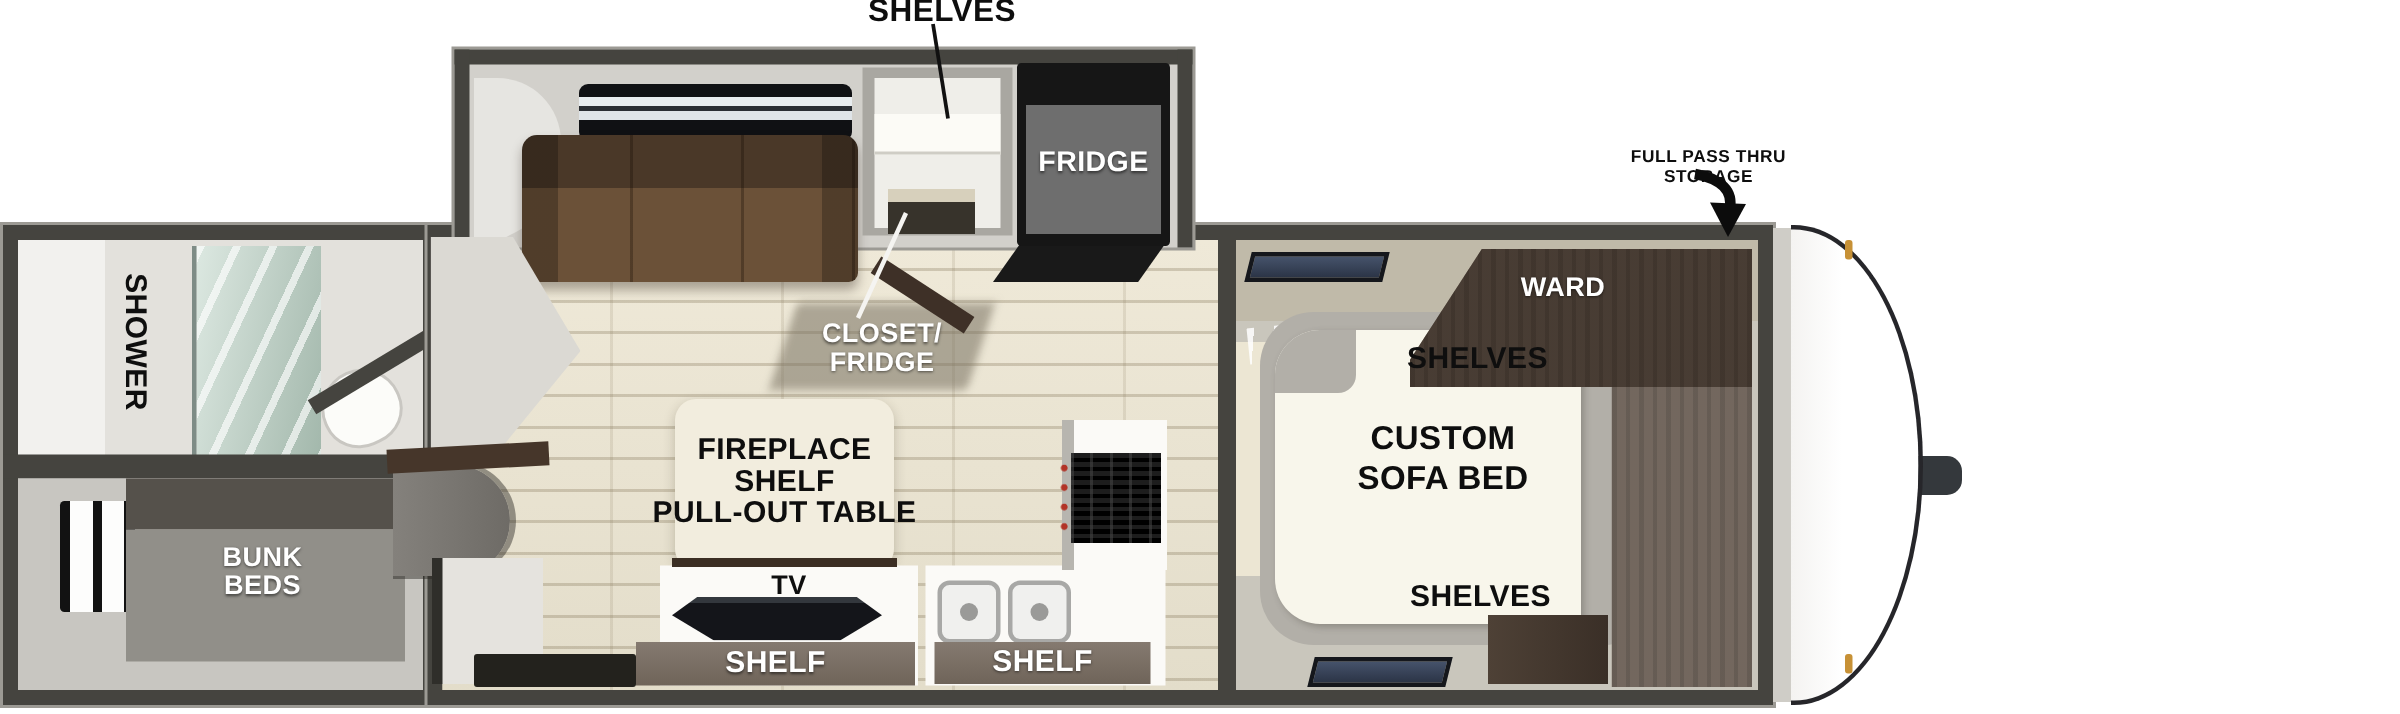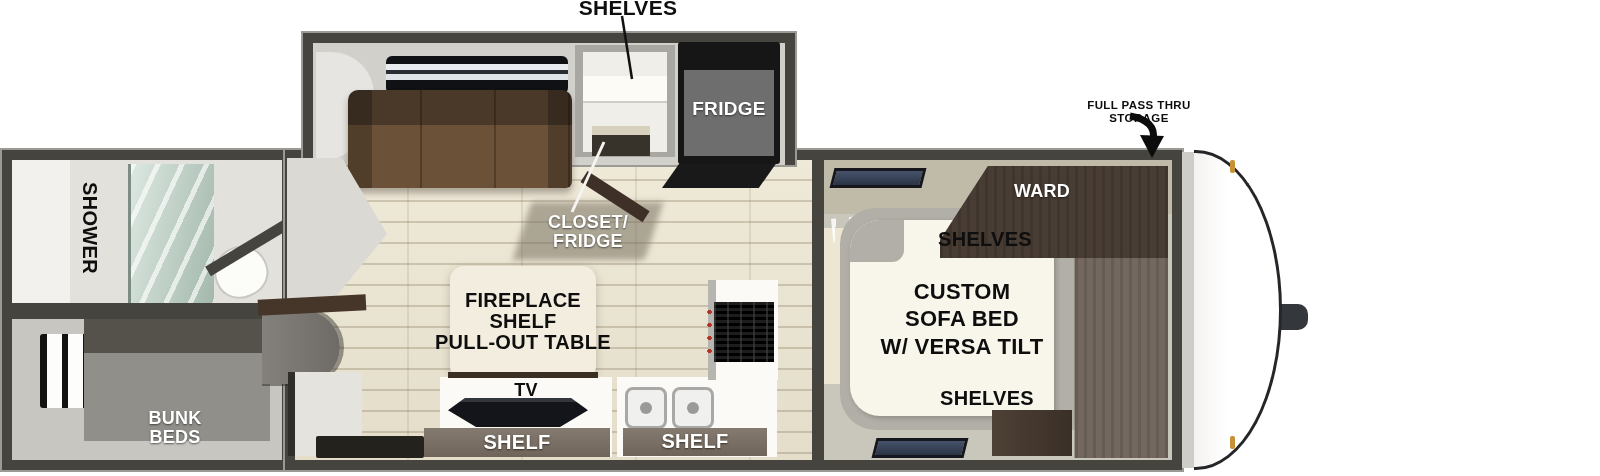--- a/index.html
+++ b/index.html
@@ -42,21 +42,21 @@
   <div class="lbl dark" style="left:28px;top:216px;width:120px;height:24px;font-size:20px;transform:rotate(90deg);">SHOWER</div>
 
   <div class="abs" style="left:2px;top:303px;width:290px;height:16px;background:#45443f;"></div>
 
   <div class="abs" style="left:12px;top:319px;width:270px;height:141px;background:#c8c6c1;"></div>
   <div class="abs" style="left:40px;top:334px;width:50px;height:74px;border-radius:3px;
        background:linear-gradient(90deg,#121212 0 14%,#fdfdfc 14% 44%,#121212 44% 56%,#fdfdfc 56% 86%,#121212 86%);"></div>
   <div class="abs" style="left:84px;top:319px;width:186px;height:34px;background:#55514b;"></div>
   <div class="abs" style="left:84px;top:353px;width:186px;height:88px;background:#918f89;"></div>
   <div class="lbl light" style="left:100px;top:362px;width:150px;font-size:18px;">
-    <span style="display:block;margin-top:47px;">BUNK</span>
+    <span style="display:block;">BUNK</span>
     <span style="display:block;">BEDS</span>
   </div>
   <div class="abs" style="left:262px;top:310px;width:78px;height:74px;background:linear-gradient(90deg,#84817c,#6e6b66);
        border-radius:0 64px 64px 0;z-index:6;box-shadow:2px 0 0 2px rgba(40,38,34,.45);"></div>
   <div class="abs" style="left:258px;top:297px;width:108px;height:16px;background:#46362a;transform:rotate(-3deg);z-index:7;"></div>
 
   <div class="abs wall" style="left:285px;top:150px;width:897px;height:320px;"></div>
   <div class="abs planks" style="left:295px;top:160px;width:519px;height:300px;"></div>
   <div class="abs" style="left:812px;top:150px;width:12px;height:320px;background:#45443f;z-index:8;"></div>
   <div class="abs" style="left:824px;top:160px;width:348px;height:300px;background:#c9c6bc;"></div>
@@ -142,21 +142,20 @@
        clip-path:polygon(21% 0,100% 0,100% 100%,59% 100%,59% 31.5%,0 31.5%,0 25.3%);
        background-color:#6a5e54;background-image:linear-gradient(180deg, rgba(25,14,7,.42) 0 31.5%, rgba(255,255,255,.06) 31.5%),
        repeating-linear-gradient(90deg, rgba(0,0,0,.13) 0 3px, rgba(0,0,0,0) 3px 9px);"></div>
   <div class="abs" style="left:992px;top:410px;width:80px;height:46px;background:linear-gradient(90deg,#4e4136,#3a2f27);"></div>
   <div class="vent abs" style="left:874px;top:438px;width:92px;height:20px;"></div>
   <div class="lbl light" style="left:1000px;top:182px;width:84px;font-size:18px;">WARD</div>
   <div class="lbl dark" style="left:900px;top:229px;width:170px;font-size:20px;">SHELVES</div>
   <div class="lbl dark" style="left:843px;top:278px;width:238px;font-size:22px;line-height:1.24;">
     <span style="display:block;">CUSTOM</span>
     <span style="display:block;">SOFA BED</span>
-    <span style="display:block;">W/ VERSA TILT</span>
   </div>
   <div class="lbl dark" style="left:902px;top:388px;width:170px;font-size:20px;">SHELVES</div>
 
   <div class="abs" style="left:1182px;top:152px;width:12px;height:316px;background:#cfcdc7;"></div>
   <div class="abs" style="left:1262px;top:298px;width:16px;height:38px;background:#35393d;border-radius:4px;"></div>
   <div class="abs" style="left:1272px;top:304px;width:36px;height:26px;background:#34383c;border-radius:0 10px 10px 0;"></div>
   <div class="abs" style="left:1194px;top:150px;width:88px;height:320px;background:linear-gradient(90deg,#f4f3f1,#ffffff 40%);
        border:3px solid #26262a;border-left:none;border-radius:0 86px 86px 0 / 0 160px 160px 0;"></div>
   <div class="abs" style="left:1230px;top:160px;width:5px;height:13px;background:#c79136;border-radius:2px;"></div>
   <div class="abs" style="left:1230px;top:436px;width:5px;height:13px;background:#c79136;border-radius:2px;"></div>

